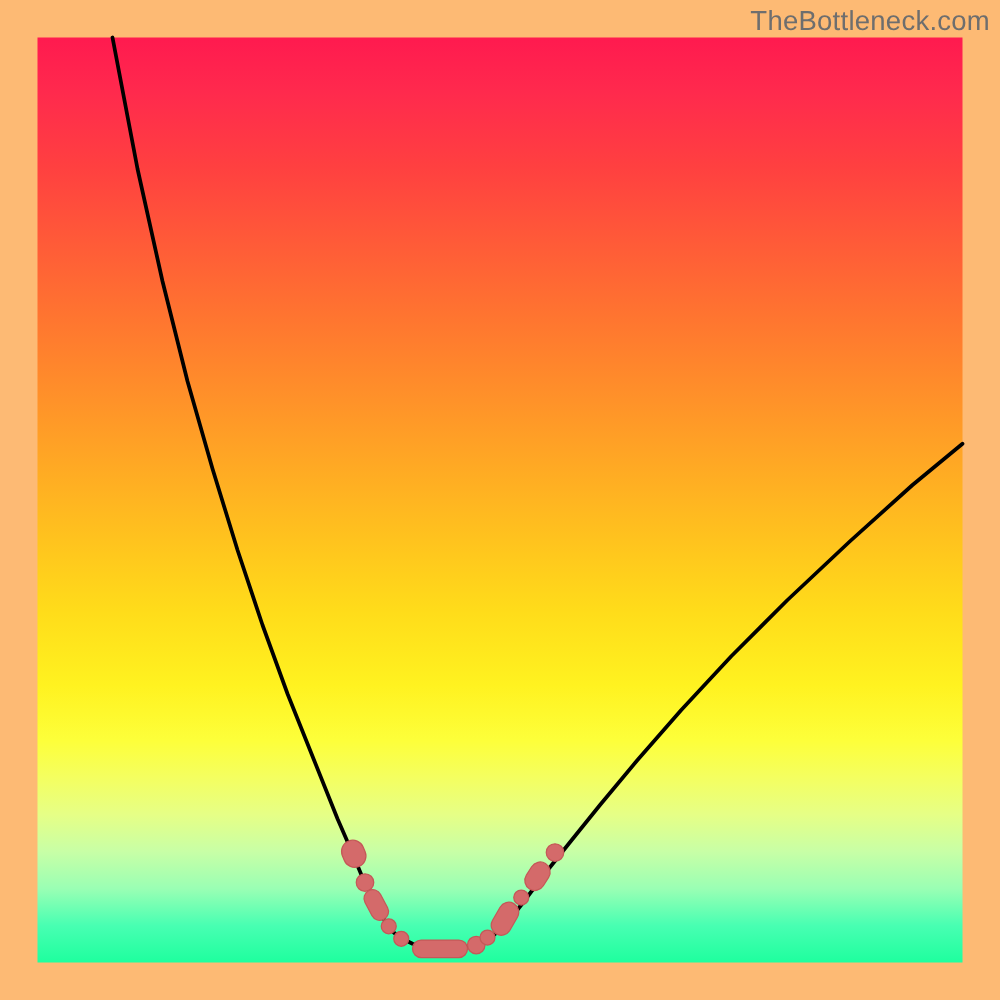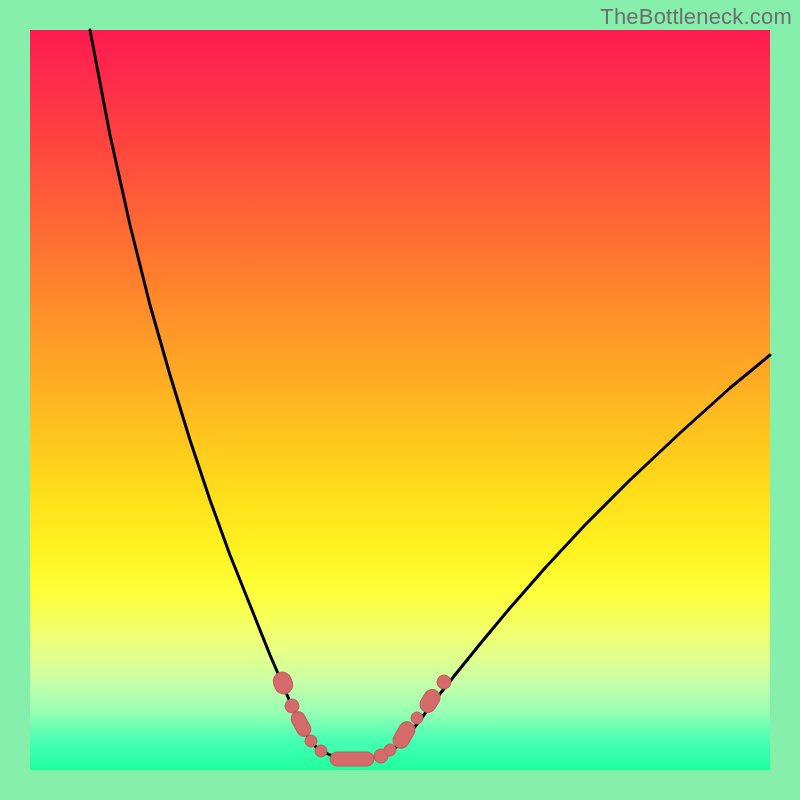--- a/index.html
+++ b/index.html
@@ -10,21 +10,21 @@
     background: #000;
     overflow: hidden;
     font-family: Arial, Helvetica, sans-serif;
   }
   .frame {
     position: absolute;
     left: 0;
     top: 0;
     width: 800px;
     height: 800px;
-    background: #86efac;
+    background: #fdba74;
   }
   .plot-area {
     position: absolute;
     left: 30px;
     top: 30px;
     width: 740px;
     height: 740px;
     
     background: linear-gradient(to bottom,
       #ff1a4f 0%,

